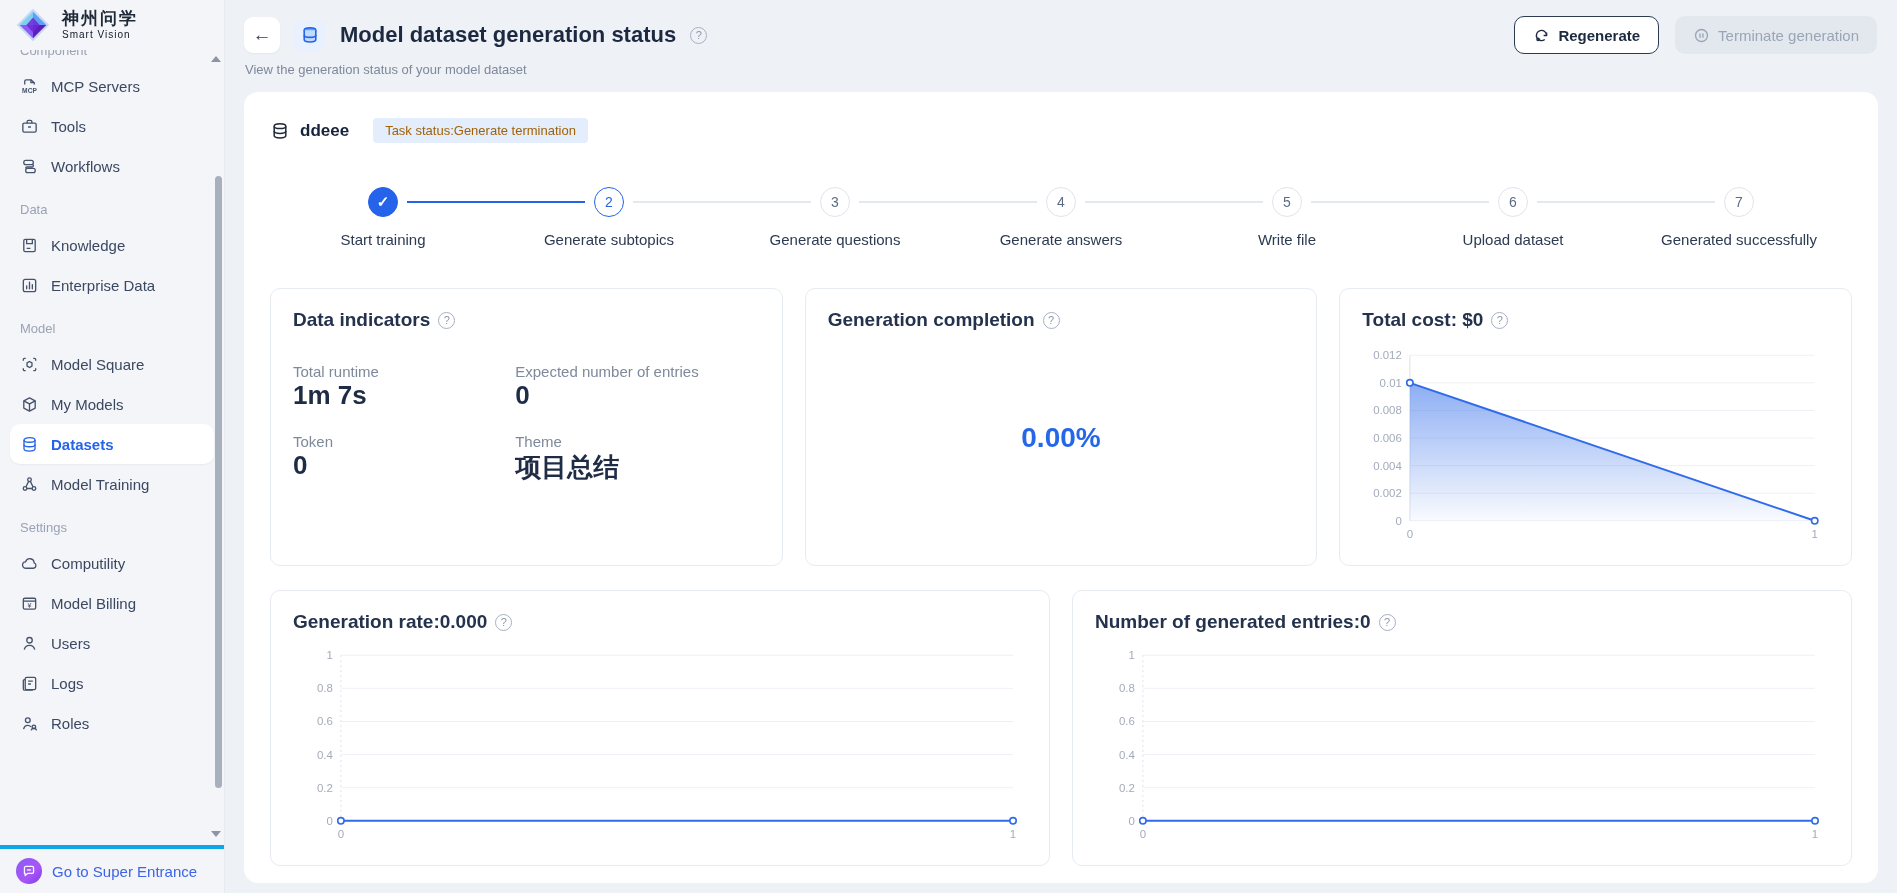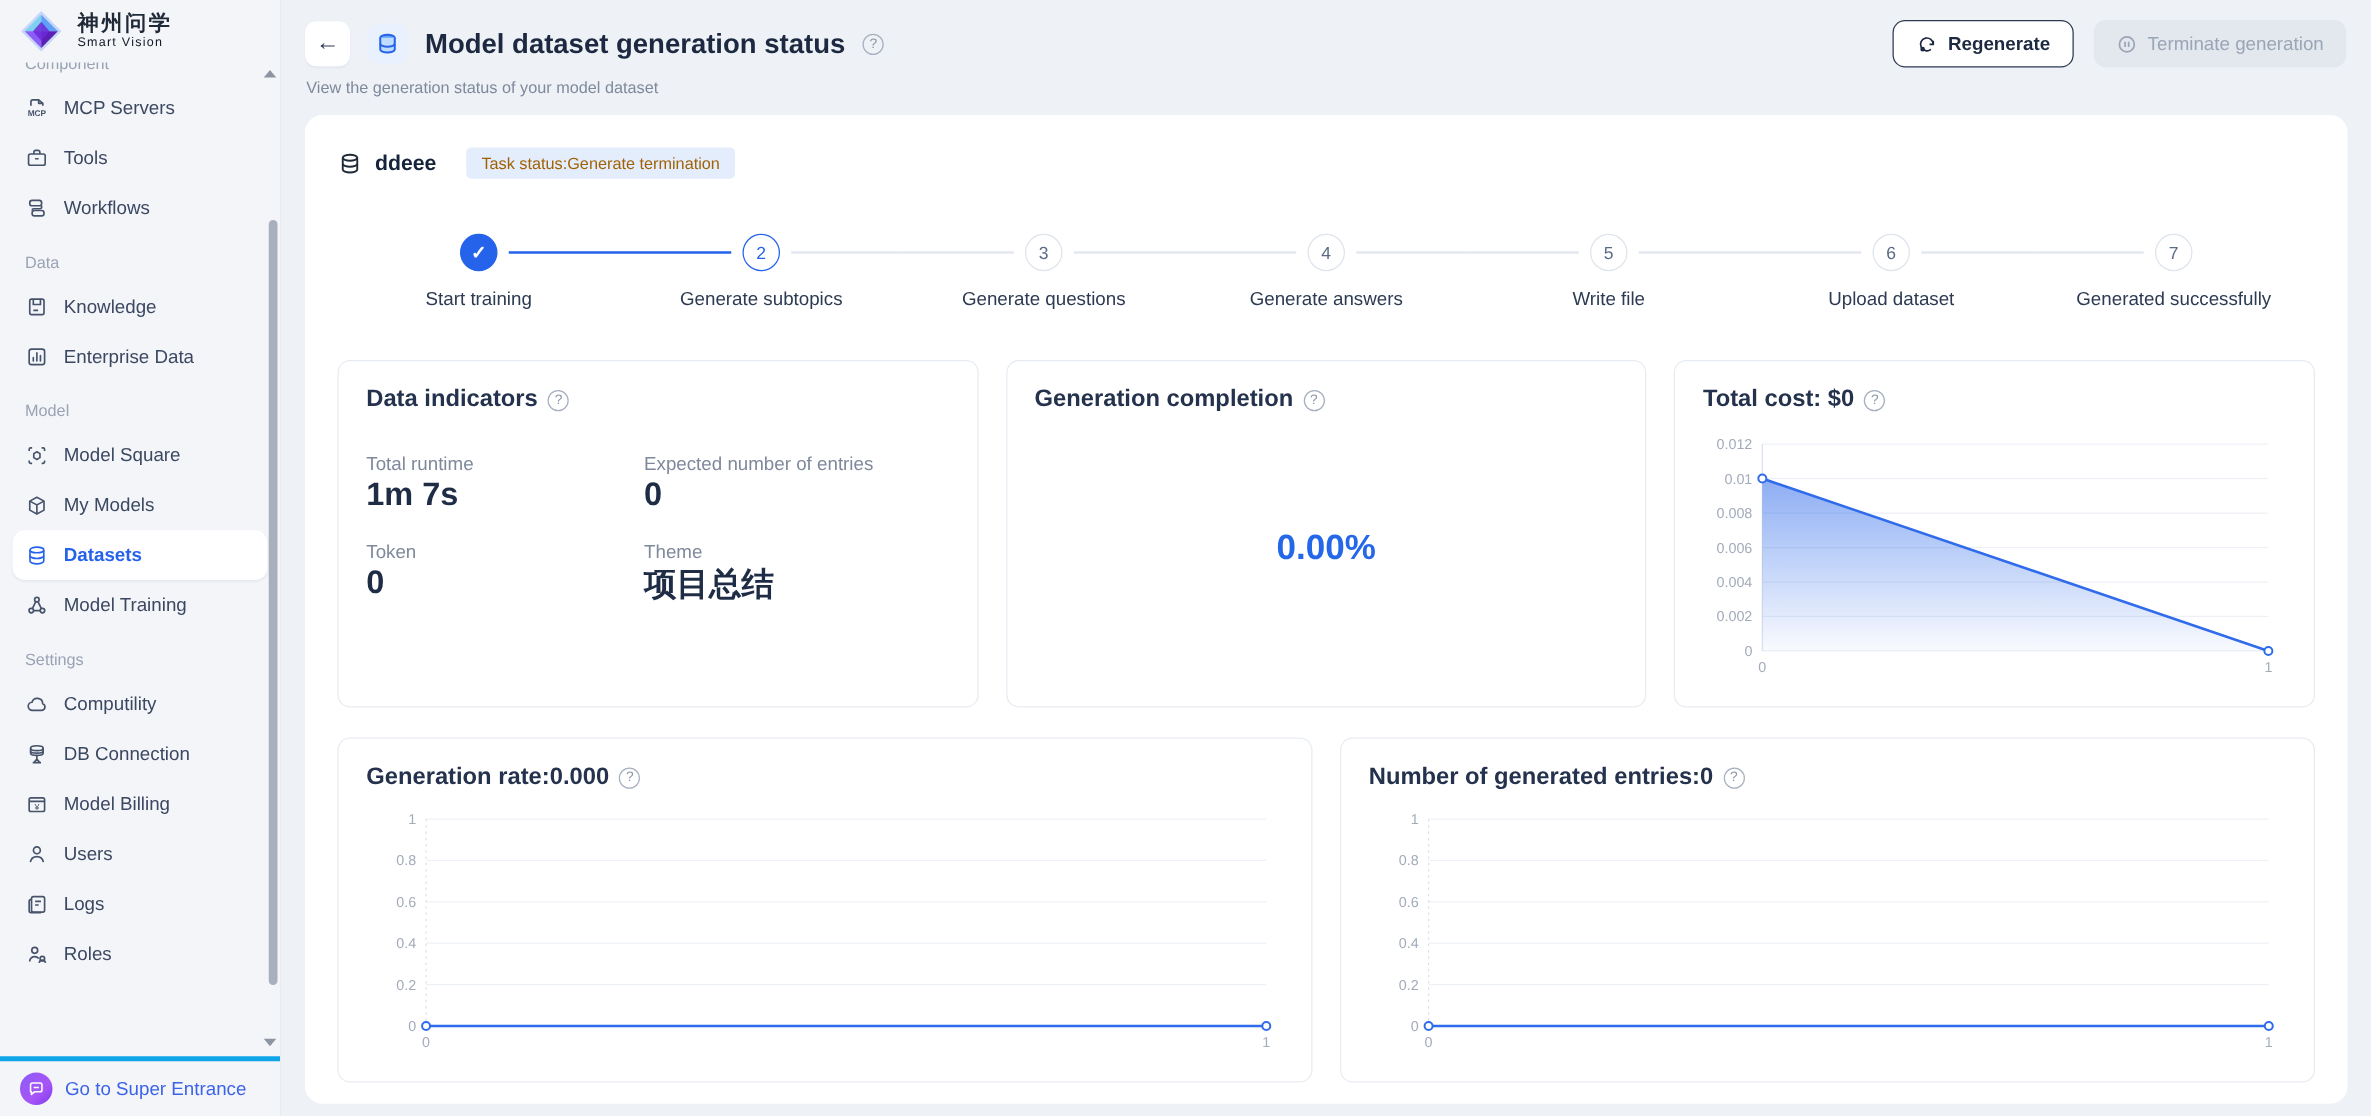--- a/index.html
+++ b/index.html
@@ -168,28 +168,20 @@
       </svg>
       <span>Model Training</span>
     </div>
 
     <div class="sec-label">Settings</div>
     <div class="nav-item">
       <svg class="ni" viewBox="0 0 20 20" fill="none" stroke="currentColor" stroke-width="1.4">
         <path d="M6.3 15a3.4 3.4 0 01-.4-6.8A4.6 4.6 0 0114.9 9.4 2.9 2.9 0 0114.2 15z" stroke-linejoin="round"></path>
       </svg>
       <span>Computility</span>
-    </div>
-    <div class="nav-item">
-      <svg class="ni" viewBox="0 0 20 20" fill="none" stroke="currentColor" stroke-width="1.4">
-        <ellipse cx="10" cy="4.8" rx="5.3" ry="2.1"></ellipse>
-        <path d="M4.7 4.8v4c0 1.2 2.4 2.1 5.3 2.1s5.3-.9 5.3-2.1v-4M4.7 6.9c0 1.2 2.4 2.1 5.3 2.1s5.3-.9 5.3-2.1"></path>
-        <path d="M10 10.9v3M6.5 17h7M10 13.9l-2.6 3.1M10 13.9l2.6 3.1"></path>
-      </svg>
-      <span>DB Connection</span>
     </div>
     <div class="nav-item">
       <svg class="ni" viewBox="0 0 20 20" fill="none" stroke="currentColor" stroke-width="1.4">
         <rect x="3.5" y="4.5" width="13" height="11.5" rx="1.5"></rect>
         <path d="M3.5 7.5h13"></path>
         <text x="10" y="14.6" text-anchor="middle" font-size="7.5" fill="currentColor" stroke="none" font-family="Liberation Sans,sans-serif">¥</text>
       </svg>
       <span>Model Billing</span>
     </div>
     <div class="nav-item">

